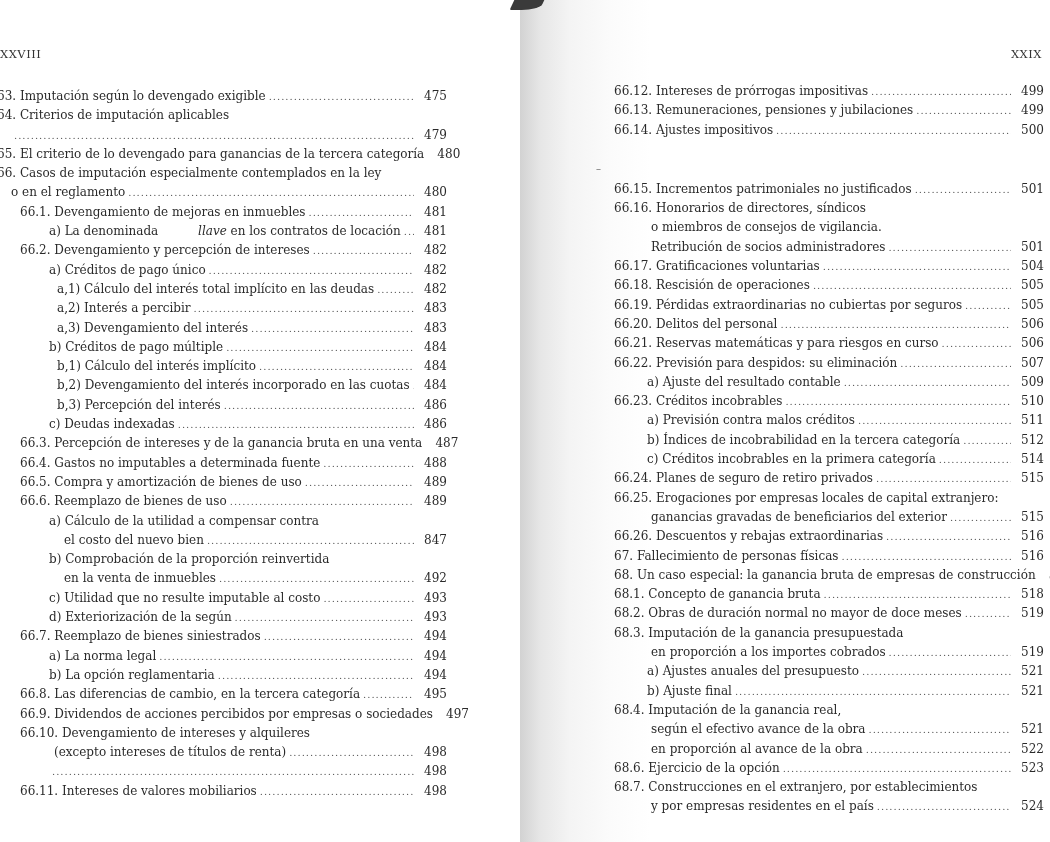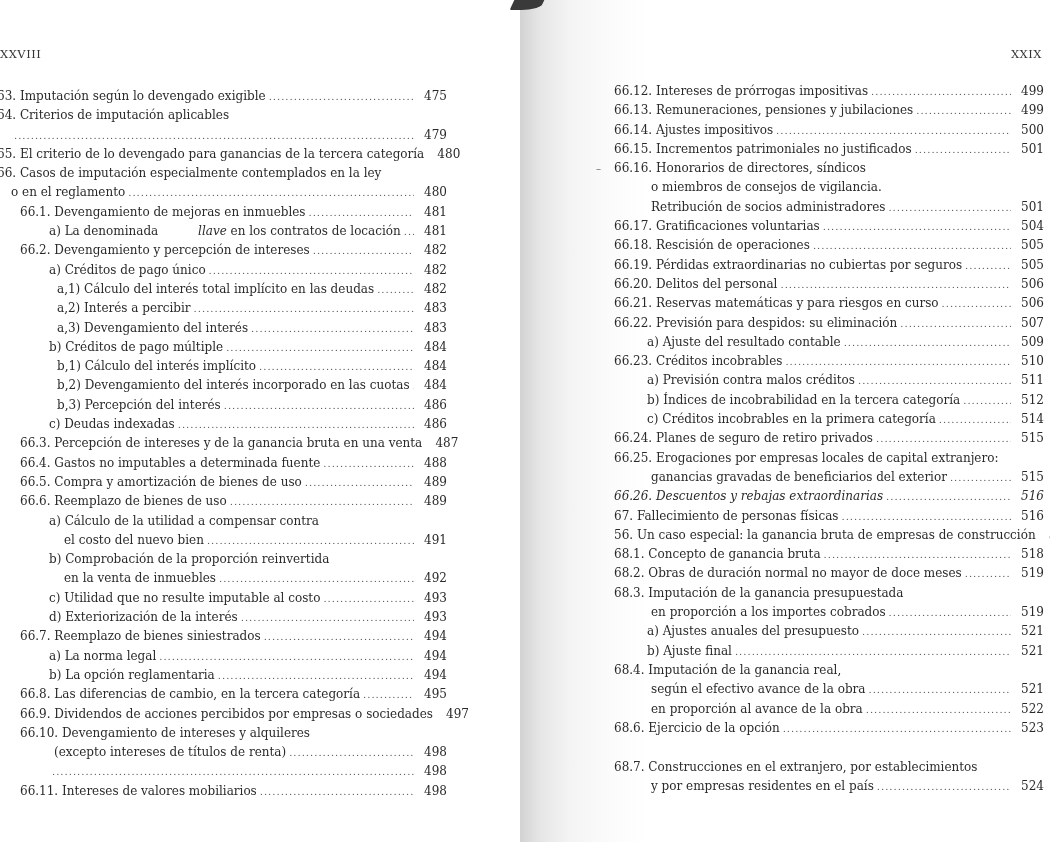--- a/index.html
+++ b/index.html
@@ -196,21 +196,21 @@
           <span class="pg">489</span>
         </div>
       </li>
       <li class="entry" style="padding-left: 52px;">
         <div class="row">
           <span class="txt">a) Cálculo de la utilidad a compensar contra</span>
         </div>
         <div class="row" style="padding-left: 15px;">
           <span class="txt">el costo del nuevo bien</span>
           <span class="leader"></span>
-          <span class="pg">491</span>
+          <span class="pg">847</span>
         </div>
       </li>
       <li class="entry" style="padding-left: 52px;">
         <div class="row">
           <span class="txt">b) Comprobación de la proporción reinvertida</span>
         </div>
         <div class="row" style="padding-left: 15px;">
           <span class="txt">en la venta de inmuebles</span>
           <span class="leader"></span>
           <span class="pg">492</span>
@@ -218,21 +218,21 @@
       </li>
       <li class="entry" style="padding-left: 52px;">
         <div class="row">
           <span class="txt">c) Utilidad que no resulte imputable al costo</span>
           <span class="leader"></span>
           <span class="pg">493</span>
         </div>
       </li>
       <li class="entry" style="padding-left: 52px;">
         <div class="row">
-          <span class="txt">d) Exteriorización de la interés</span>
+          <span class="txt">d) Exteriorización de la según</span>
           <span class="leader"></span>
           <span class="pg">493</span>
         </div>
       </li>
       <li class="entry" style="padding-left: 23px;">
         <div class="row">
           <span class="txt">66.7. Reemplazo de bienes siniestrados</span>
           <span class="leader"></span>
           <span class="pg">494</span>
         </div>
@@ -309,21 +309,21 @@
         <span class="pg">499</span>
       </div>
     </li>
     <li class="entry" style="padding-left: 0px;">
       <div class="row">
         <span class="txt">66.14. Ajustes impositivos</span>
         <span class="leader"></span>
         <span class="pg">500</span>
       </div>
     </li>
-    <li class="entry" style="padding-left: 0px;">
+    <li class="entry" style="padding-left: 0px; margin-top: 40px;">
       <div class="row">
         <span class="txt">66.15. Incrementos patrimoniales no justificados</span>
         <span class="leader"></span>
         <span class="pg">501</span>
       </div>
     </li>
     <li class="entry" style="padding-left: 0px;">
       <div class="row">
         <span class="txt">66.16. Honorarios de directores, síndicos</span>
       </div>
@@ -423,37 +423,37 @@
     <li class="entry" style="padding-left: 0px;">
       <div class="row">
         <span class="txt">66.25. Erogaciones por empresas locales de capital extranjero:</span>
       </div>
       <div class="row" style="padding-left: 37px;">
         <span class="txt">ganancias gravadas de beneficiarios del exterior</span>
         <span class="leader"></span>
         <span class="pg">515</span>
       </div>
     </li>
-    <li class="entry" style="padding-left: 0px; font-style: italic;">
+    <li class="entry" style="padding-left: 0px;">
       <div class="row">
         <span class="txt">66.26. Descuentos y rebajas extraordinarias</span>
         <span class="leader"></span>
         <span class="pg">516</span>
       </div>
     </li>
     <li class="entry">
       <div class="row">
         <span class="txt">67. Fallecimiento de personas físicas</span>
         <span class="leader"></span>
         <span class="pg">516</span>
       </div>
     </li>
     <li class="entry">
       <div class="row">
-        <span class="txt">56. Un caso especial: la ganancia bruta de empresas de construcción</span>
+        <span class="txt">68. Un caso especial: la ganancia bruta de empresas de construcción</span>
         <span class="leader"></span>
         <span class="pg">517</span>
       </div>
     </li>
     <li class="entry" style="padding-left: 0px;">
       <div class="row">
         <span class="txt">68.1. Concepto de ganancia bruta</span>
         <span class="leader"></span>
         <span class="pg">518</span>
       </div>
@@ -506,21 +506,21 @@
         <span class="pg">522</span>
       </div>
     </li>
     <li class="entry" style="padding-left: 0px;">
       <div class="row">
         <span class="txt">68.6. Ejercicio de la opción</span>
         <span class="leader"></span>
         <span class="pg">523</span>
       </div>
     </li>
-    <li class="entry" style="padding-left: 0px; margin-top: 20px;">
+    <li class="entry" style="padding-left: 0px;">
       <div class="row">
         <span class="txt">68.7. Construcciones en el extranjero, por establecimientos</span>
       </div>
       <div class="row" style="padding-left: 37px; justify-content: flex-end;">
         <span class="txt">y por empresas residentes en el país</span>
         <span class="leader"></span>
         <span class="pg">524</span>
       </div>
     </li>
   </ul>

